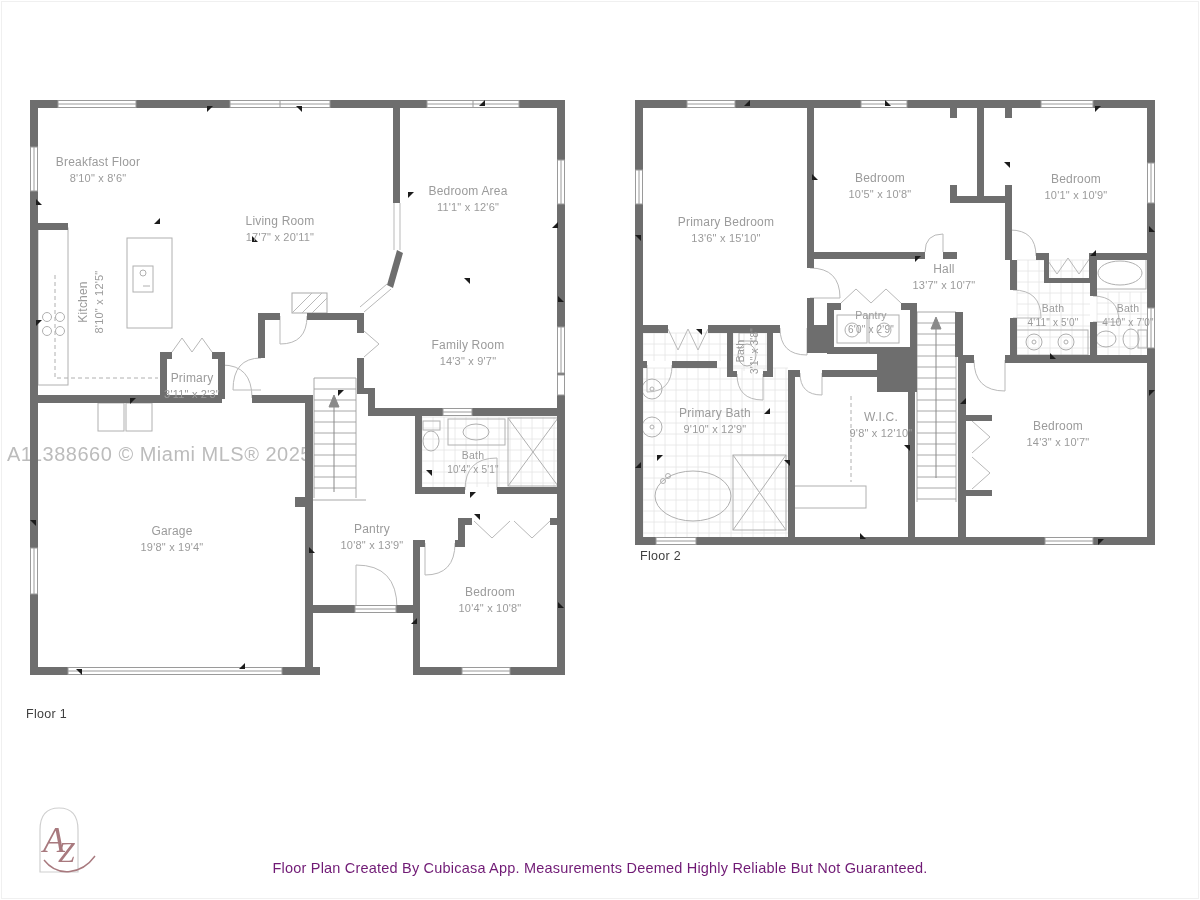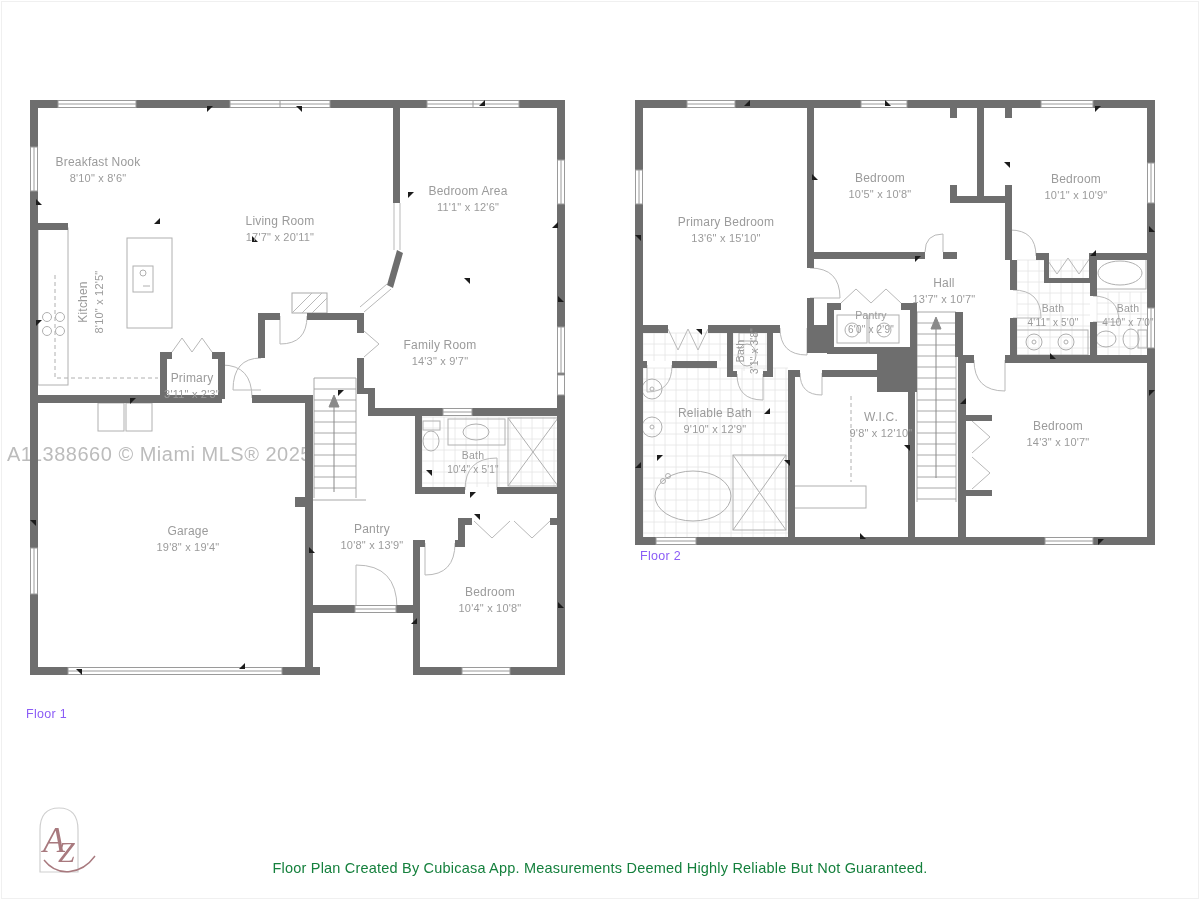--- a/index.html
+++ b/index.html
@@ -8,22 +8,22 @@
   #frame{position:absolute;inset:1px;border:1px solid #f0f0f0;pointer-events:none;z-index:5;}
   #watermark{position:absolute;left:7px;top:443px;font-size:20px;letter-spacing:.5px;
              color:#bcbcbc;z-index:1;white-space:nowrap;}
   #plan{position:absolute;left:0;top:0;z-index:2;}
   .lbl{position:absolute;transform:translate(-50%,-50%);text-align:center;color:#9b9b9b;
        font-size:12px;line-height:1.3;letter-spacing:.2px;white-space:nowrap;z-index:3;}
   .lbl .dims{font-size:11px;}
   .sm{font-size:10.5px;}
   .sm .dims{font-size:10px;}
   .rot{transform:translate(-50%,-50%) rotate(-90deg);}
-  .floor-tag{position:absolute;color:#8b5cf6;font-size:12.5px;letter-spacing:.3px;z-index:3;}
-  #footer{position:absolute;left:0;top:860px;width:100%;text-align:center;color:#15803d;
+  .floor-tag{position:absolute;color:#404040;font-size:12.5px;letter-spacing:.3px;z-index:3;}
+  #footer{position:absolute;left:0;top:860px;width:100%;text-align:center;color:#701a75;
           font-size:14.5px;letter-spacing:.2px;z-index:3;}
 </style>
 </head>
 <body>
 
 <div id="canvas">
   <div id="frame"></div>
   <div id="watermark">A11388660 © Miami MLS® 2025</div>
 
   <svg id="plan" width="1200" height="900" viewBox="0 0 1200 900">
@@ -501,44 +501,44 @@
 
     <g id="logo">
       <path d="M40,872 L40,830 Q40,808 59,808 Q78,808 78,830 L78,872 Z" fill="none" stroke="#cfcfcf" stroke-width="1.2"></path>
       <text x="43" y="852" font-family="Liberation Serif, serif" font-style="italic" font-size="36" fill="#a8797e">A</text>
       <text x="58" y="862" font-family="Liberation Serif, serif" font-style="italic" font-size="30" fill="#a8797e">Z</text>
       <path d="M44,860 C58,878 82,874 95,856" fill="none" stroke="#a8797e" stroke-width="1.4"></path>
     </g>
   </svg>
 
   <div class="lbl" style="left:98px;top:170px">
-      <div class="room-name">Breakfast Nook</div>
+      <div class="room-name">Breakfast Floor</div>
       <div class="dims">8'10" x 8'6"</div>
     </div>
   <div class="lbl" style="left:280px;top:229px">
       <div class="room-name">Living Room</div>
       <div class="dims">17'7" x 20'11"</div>
     </div>
   <div class="lbl" style="left:468px;top:199px">
       <div class="room-name">Bedroom Area</div>
       <div class="dims">11'1" x 12'6"</div>
     </div>
   <div class="lbl rot" style="left:91px;top:302px">
       <div class="room-name">Kitchen</div>
       <div class="dims">8'10" x 12'5"</div>
     </div>
   <div class="lbl" style="left:192px;top:386px">
       <div class="room-name">Primary</div>
       <div class="dims">3'11" x 2'3"</div>
     </div>
-  <div class="lbl" style="left:440px;top:353px">
+  <div class="lbl" style="left:468px;top:353px">
       <div class="room-name">Family Room</div>
       <div class="dims">14'3" x 9'7"</div>
     </div>
-  <div class="lbl" style="left:188px;top:539px">
+  <div class="lbl" style="left:172px;top:539px">
       <div class="room-name">Garage</div>
       <div class="dims">19'8" x 19'4"</div>
     </div>
   <div class="lbl" style="left:372px;top:537px">
       <div class="room-name">Pantry</div>
       <div class="dims">10'8" x 13'9"</div>
     </div>
   <div class="lbl sm" style="left:473px;top:462px">
       <div class="room-name">Bath</div>
       <div class="dims">10'4" x 5'1"</div>
@@ -554,42 +554,42 @@
       <div class="dims">13'6" x 15'10"</div>
     </div>
   <div class="lbl" style="left:880px;top:186px">
       <div class="room-name">Bedroom</div>
       <div class="dims">10'5" x 10'8"</div>
     </div>
   <div class="lbl" style="left:1076px;top:187px">
       <div class="room-name">Bedroom</div>
       <div class="dims">10'1" x 10'9"</div>
     </div>
-  <div class="lbl" style="left:944px;top:291px">
+  <div class="lbl" style="left:944px;top:277px">
       <div class="room-name">Hall</div>
       <div class="dims">13'7" x 10'7"</div>
     </div>
   <div class="lbl sm" style="left:871px;top:322px">
       <div class="room-name">Pantry</div>
       <div class="dims">6'0" x 2'9"</div>
     </div>
   <div class="lbl sm" style="left:1053px;top:315px">
       <div class="room-name">Bath</div>
       <div class="dims">4'11" x 5'0"</div>
     </div>
   <div class="lbl sm" style="left:1128px;top:315px">
       <div class="room-name">Bath</div>
       <div class="dims">4'10" x 7'0"</div>
     </div>
   <div class="lbl sm rot" style="left:747px;top:351px">
       <div class="room-name">Bath</div>
       <div class="dims">3'1" x 3'8"</div>
     </div>
   <div class="lbl" style="left:715px;top:421px">
-      <div class="room-name">Reliable Bath</div>
+      <div class="room-name">Primary Bath</div>
       <div class="dims">9'10" x 12'9"</div>
     </div>
   <div class="lbl" style="left:881px;top:425px">
       <div class="room-name">W.I.C.</div>
       <div class="dims">9'8" x 12'10"</div>
     </div>
   <div class="lbl" style="left:1058px;top:434px">
       <div class="room-name">Bedroom</div>
       <div class="dims">14'3" x 10'7"</div>
     </div>

